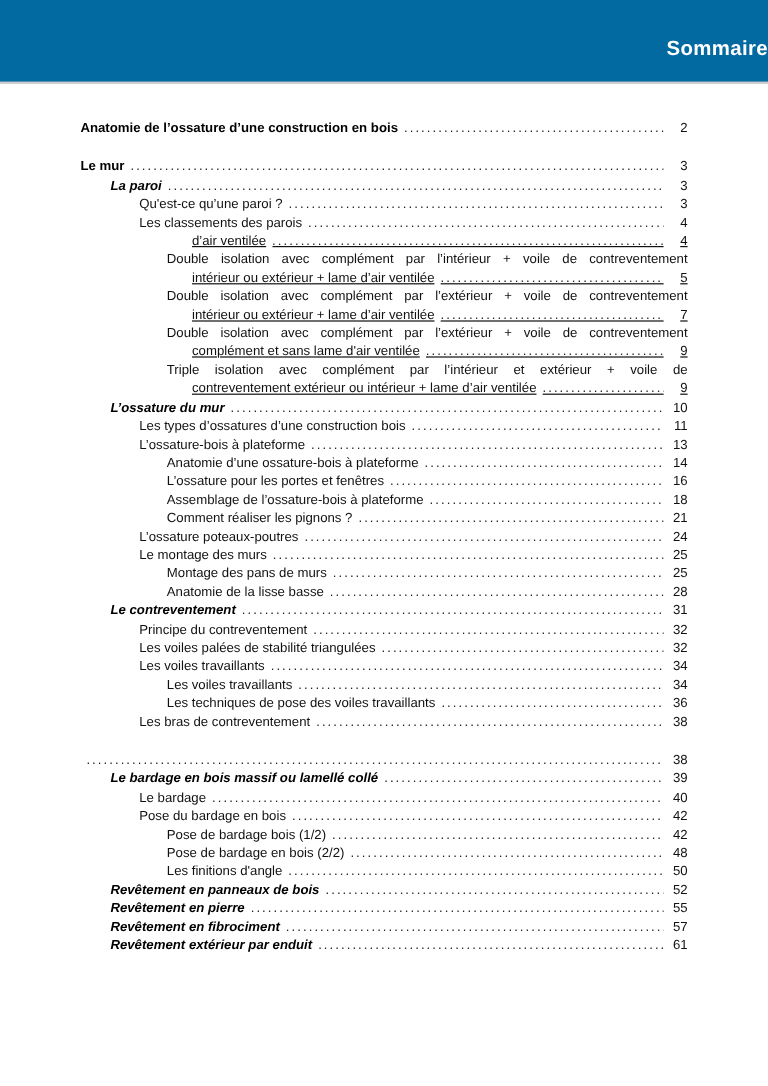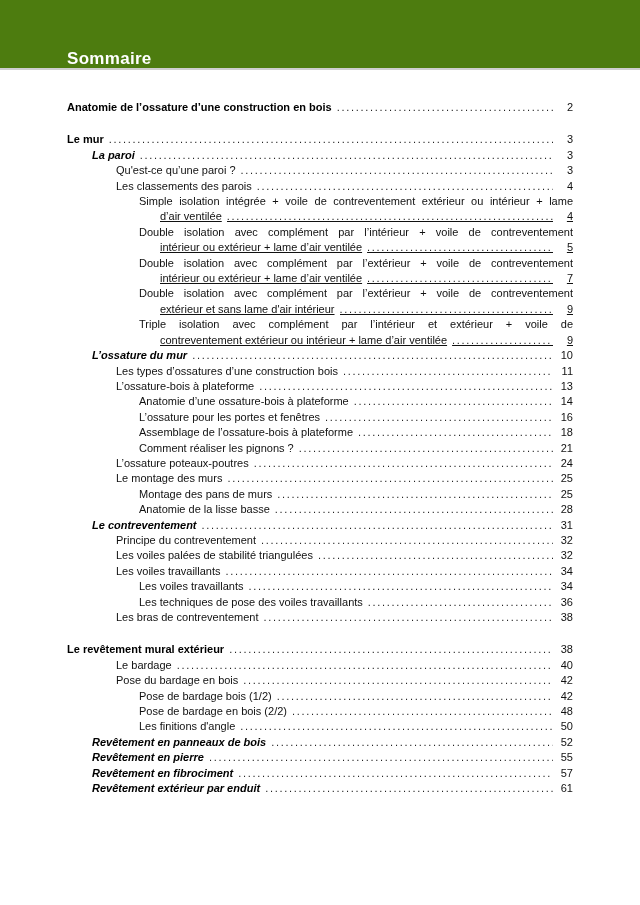--- a/index.html
+++ b/index.html
@@ -10,23 +10,24 @@
     position: relative;
     width: 640px;
     height: 905px;
     background: #ffffff;
     overflow: hidden;
   }
 
   .topbar {
     width: 640px;
     height: 70px;
-    background: #4d7c0f;
+    background: #0369a1;
     border-bottom: 2px solid #cfcfcf;
-    padding: 50px 0 0 67px;
+    padding: 32px 0 0 67px;
+    text-align: right;
   }
   .title {
     margin: 0;
     color: #ffffff;
     font-size: 17px;
     font-weight: bold;
     letter-spacing: 0.3px;
     line-height: 17px;
   }
 
@@ -118,21 +119,20 @@
         </div>
       </div>
       <div class="entry s-regular">
         <div class="line final l2">
           <span class="label">Les classements des parois</span>
           <span class="leader"></span>
           <span class="pagenum">4</span>
         </div>
       </div>
       <div class="entry s-regular">
-        <div class="line wrap-line l3">Simple isolation intégrée + voile de contreventement extérieur ou intérieur + lame</div>
         <div class="line final l3 cont">
           <span class="label">d’air ventilée</span>
           <span class="leader"></span>
           <span class="pagenum">4</span>
         </div>
       </div>
       <div class="entry s-regular">
         <div class="line wrap-line l3">Double isolation avec complément par l’intérieur + voile de contreventement</div>
         <div class="line final l3 cont">
           <span class="label">intérieur ou extérieur + lame d’air ventilée</span>
@@ -144,21 +144,21 @@
         <div class="line wrap-line l3">Double isolation avec complément par l’extérieur + voile de contreventement</div>
         <div class="line final l3 cont">
           <span class="label">intérieur ou extérieur + lame d’air ventilée</span>
           <span class="leader"></span>
           <span class="pagenum">7</span>
         </div>
       </div>
       <div class="entry s-regular">
         <div class="line wrap-line l3">Double isolation avec complément par l’extérieur + voile de contreventement</div>
         <div class="line final l3 cont">
-          <span class="label">extérieur et sans lame d'air intérieur</span>
+          <span class="label">complément et sans lame d'air ventilée</span>
           <span class="leader"></span>
           <span class="pagenum">9</span>
         </div>
       </div>
       <div class="entry s-regular">
         <div class="line wrap-line l3">Triple isolation avec complément par l’intérieur et extérieur + voile de</div>
         <div class="line final l3 cont">
           <span class="label">contreventement extérieur ou intérieur + lame d’air ventilée</span>
           <span class="leader"></span>
           <span class="pagenum">9</span>
@@ -285,23 +285,29 @@
       </div>
       <div class="entry s-regular">
         <div class="line final l2">
           <span class="label">Les bras de contreventement</span>
           <span class="leader"></span>
           <span class="pagenum">38</span>
         </div>
       </div>
       <div class="entry s-bold gap-before">
         <div class="line final l0">
-          <span class="label">Le revêtement mural extérieur</span>
           <span class="leader"></span>
           <span class="pagenum">38</span>
+        </div>
+      </div>
+      <div class="entry s-bolditalic">
+        <div class="line final l1">
+          <span class="label">Le bardage en bois massif ou lamellé collé</span>
+          <span class="leader"></span>
+          <span class="pagenum">39</span>
         </div>
       </div>
       <div class="entry s-regular">
         <div class="line final l2">
           <span class="label">Le bardage</span>
           <span class="leader"></span>
           <span class="pagenum">40</span>
         </div>
       </div>
       <div class="entry s-regular">

